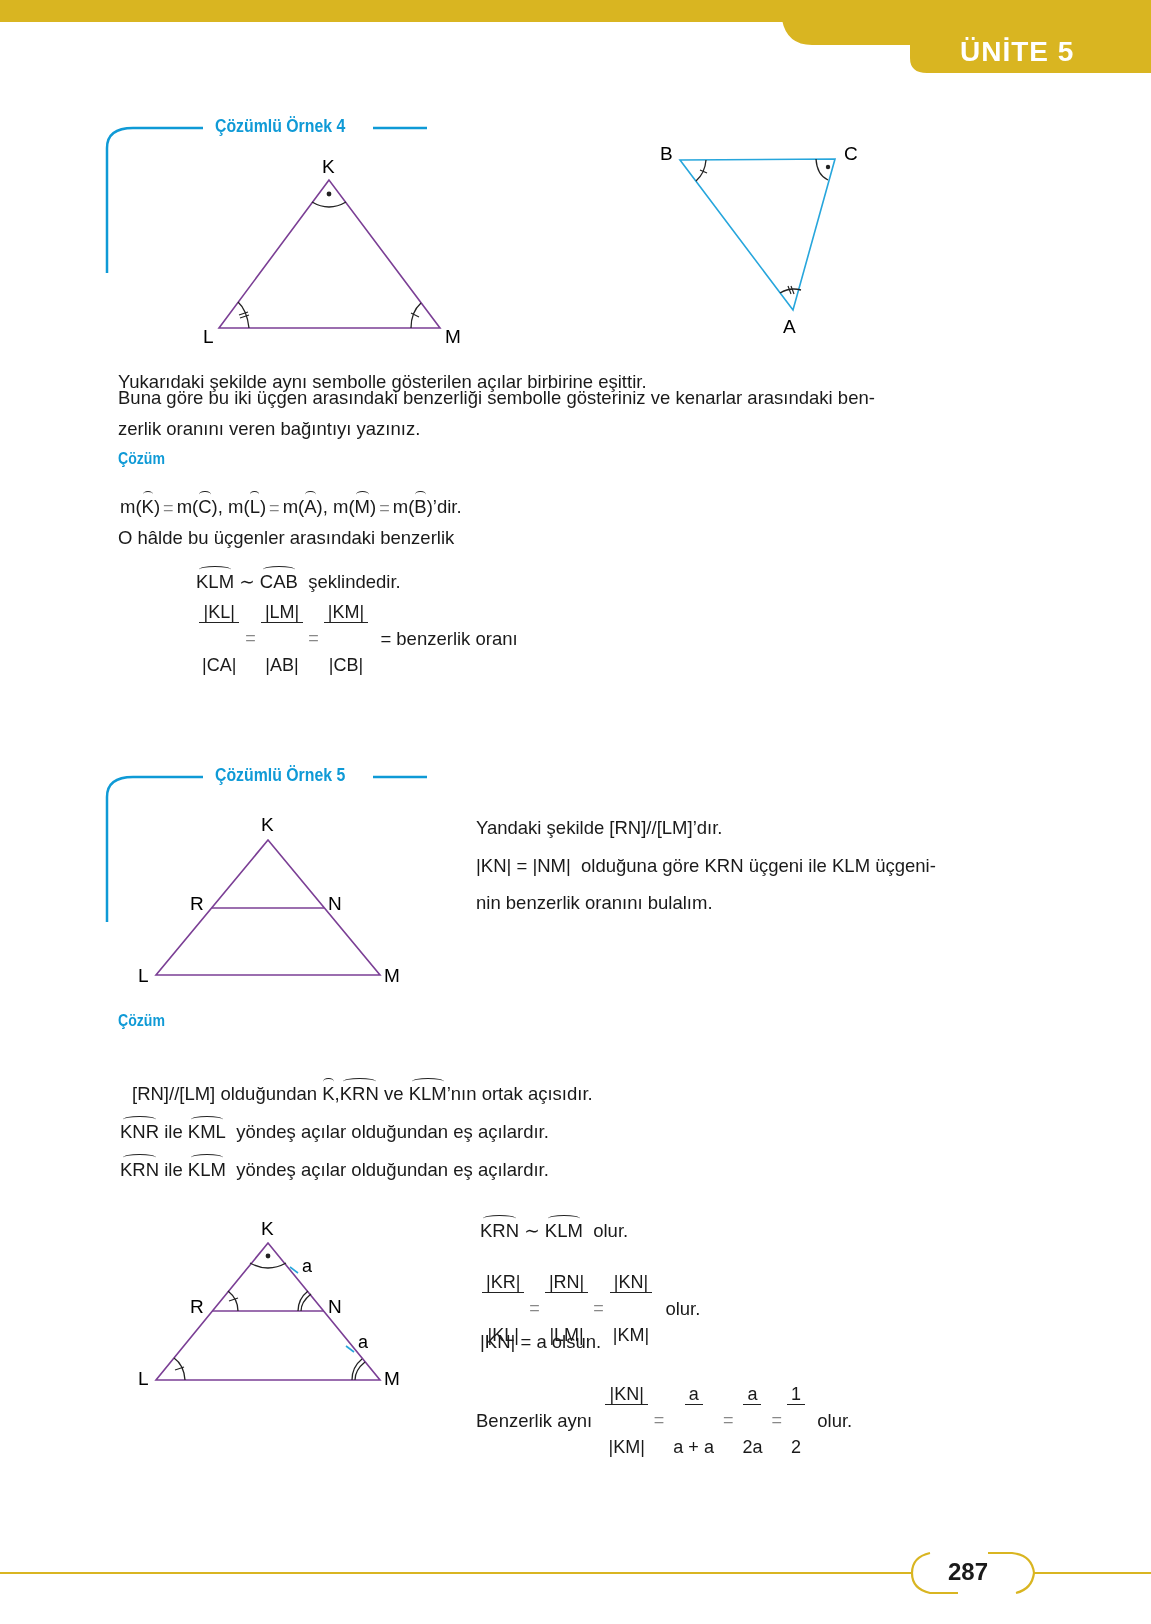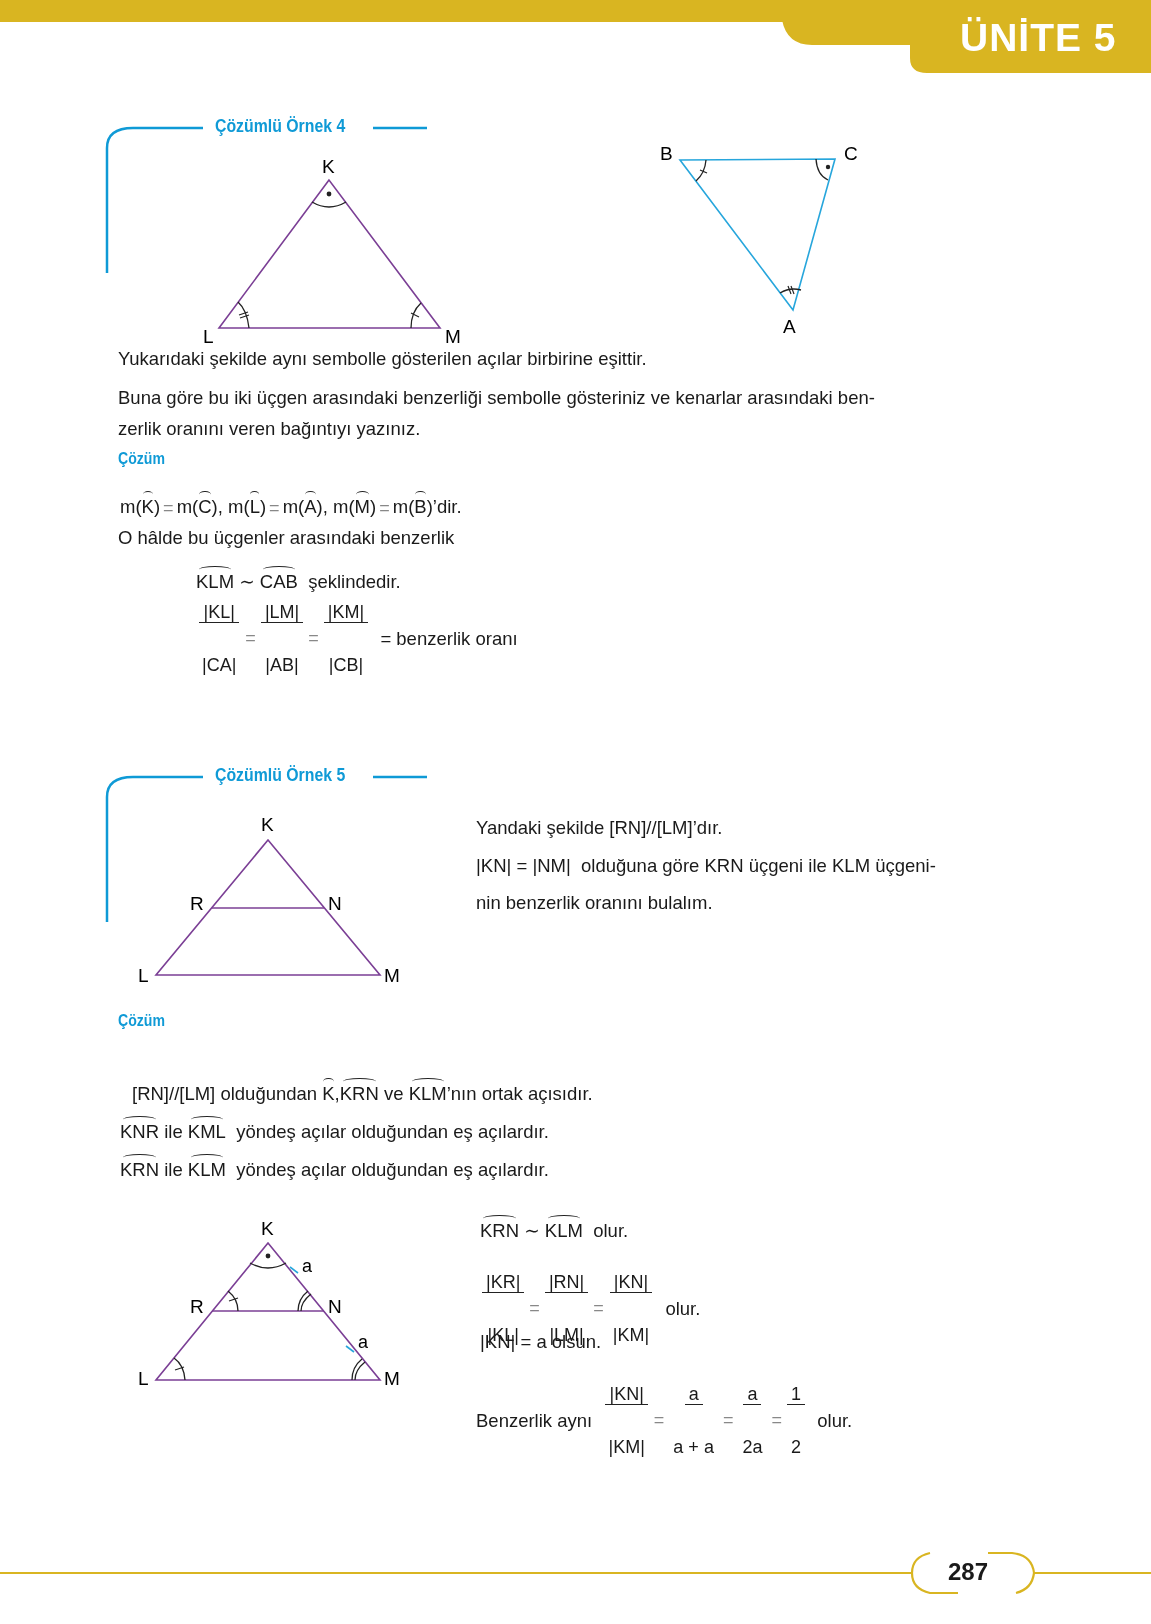--- a/index.html
+++ b/index.html
@@ -1,21 +1,21 @@
 <!DOCTYPE html>
 <html><head>
 <meta charset="utf-8">
 <style>
   html, body { margin:0; padding:0; background:#fff; }
   body { width:1151px; height:1624px; position:relative; overflow:hidden;
          font-family:"Liberation Sans", sans-serif; color:#1a1a1a; }
   .abs { position:absolute; }
   .topbar { left:0; top:0; width:1151px; height:22px; background:#d9b521; }
   .unit-tab { left:782px; top:0; width:369px; height:73px; }
-  .unit-label { left:960px; top:16px; color:#fff; font-weight:bold; font-size:39px; letter-spacing:1px; }
+  .unit-label { left:960px; top:36px; color:#fff; font-weight:bold; font-size:28px; letter-spacing:1px; }
   .ex-title { color:#0f9ad6; font-weight:bold; font-size:18px; font-family:"Liberation Sans Narrow","Liberation Sans",sans-serif; transform:scaleX(0.88); transform-origin:left center; }
   .solution-label { color:#0f9ad6; font-weight:bold; font-size:16px; transform:scaleX(0.88); transform-origin:left center; }
   .txt { font-size:18.5px; white-space:nowrap; }
   .bold { font-weight:normal; }
   .frac { display:inline-flex; flex-direction:column; align-items:center; vertical-align:middle; font-size:18px; line-height:20px; margin:0 2px;gap:32px; }
   .frac .num { border-bottom:1.3px solid #222; padding:0 4px; }
   .frac .den { padding:0 4px; }
   .eq { color:#888; margin:0 3px; font-size:18px; vertical-align:middle; }
   .hat { position:relative; display:inline-block; }
   .hat::before { content:""; position:absolute; left:8%; right:8%; top:-5px; height:6px;
@@ -59,21 +59,21 @@
   <path d="M166,24 Q167,40 178,45" fill="none" stroke="#222" stroke-width="1.3"></path>
   <circle cx="178" cy="32" r="2.2" fill="#222"></circle>
   <path d="M130,158 Q140,152 151,155" fill="none" stroke="#222" stroke-width="1.3"></path>
   <line x1="138" y1="151" x2="141" y2="159" stroke="#222" stroke-width="1.2"></line>
   <line x1="141" y1="151" x2="144" y2="159" stroke="#222" stroke-width="1.2"></line>
   <text x="10" y="25" font-size="19">B</text>
   <text x="194" y="25" font-size="19">C</text>
   <text x="133" y="198" font-size="19">A</text>
 </svg>
 
-<div class="abs txt" style="left:118px;top:348px">Yukarıdaki şekilde aynı sembolle gösterilen açılar birbirine eşittir.</div>
+<div class="abs txt" style="left:118px;top:371px">Yukarıdaki şekilde aynı sembolle gösterilen açılar birbirine eşittir.</div>
 <div class="abs txt bold" style="left:118px;top:387px">Buna göre bu iki üçgen arasındaki benzerliği sembolle gösteriniz ve kenarlar arasındaki ben-</div>
 <div class="abs txt bold" style="left:118px;top:418px">zerlik oranını veren bağıntıyı yazınız.</div>
 <div class="abs solution-label" style="left:118px;top:450px">Çözüm</div>
 
 <div class="abs txt" style="left:120px;top:496px">
   <span>m</span>(<span class="hat">K</span>)<span class="eq">=</span><span>m</span>(<span class="hat">C</span>),
   <span>m</span>(<span class="hat">L</span>)<span class="eq">=</span><span>m</span>(<span class="hat">A</span>),
   <span>m</span>(<span class="hat">M</span>)<span class="eq">=</span><span>m</span>(<span class="hat">B</span>)<span>’dir.</span>
 </div>
 <div class="abs txt" style="left:118px;top:527px">O hâlde bu üçgenler arasındaki benzerlik</div>

